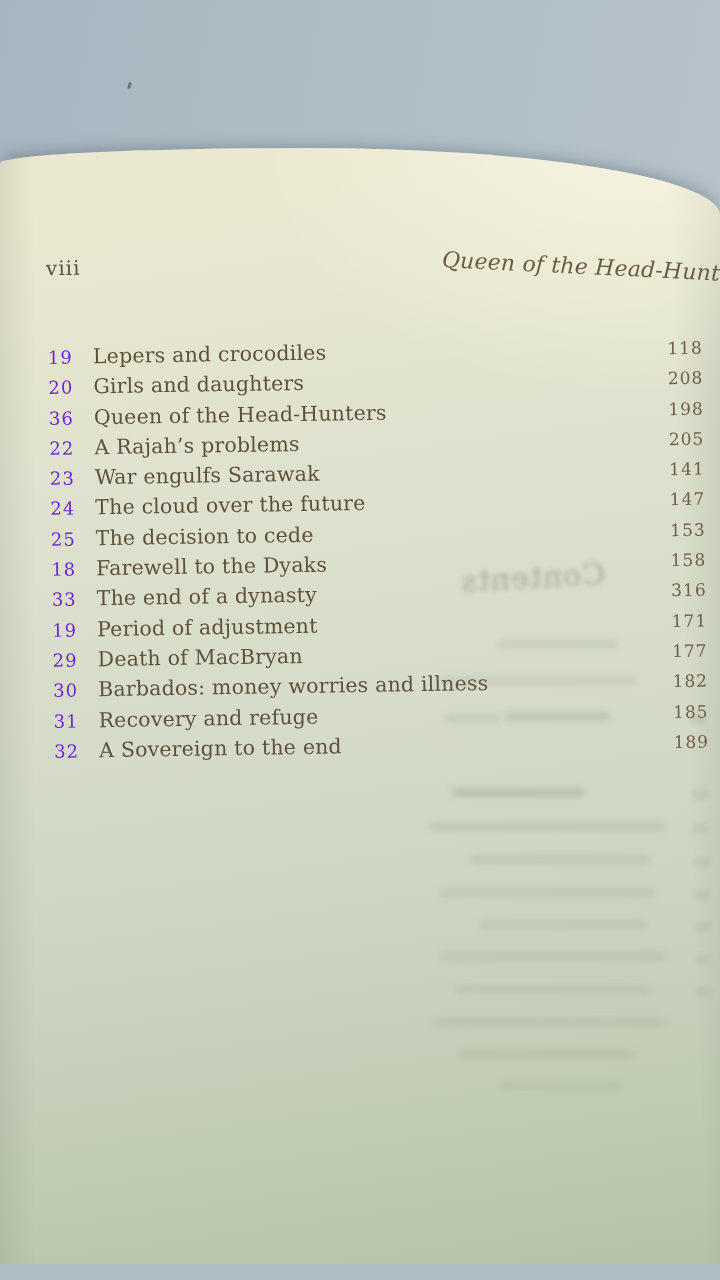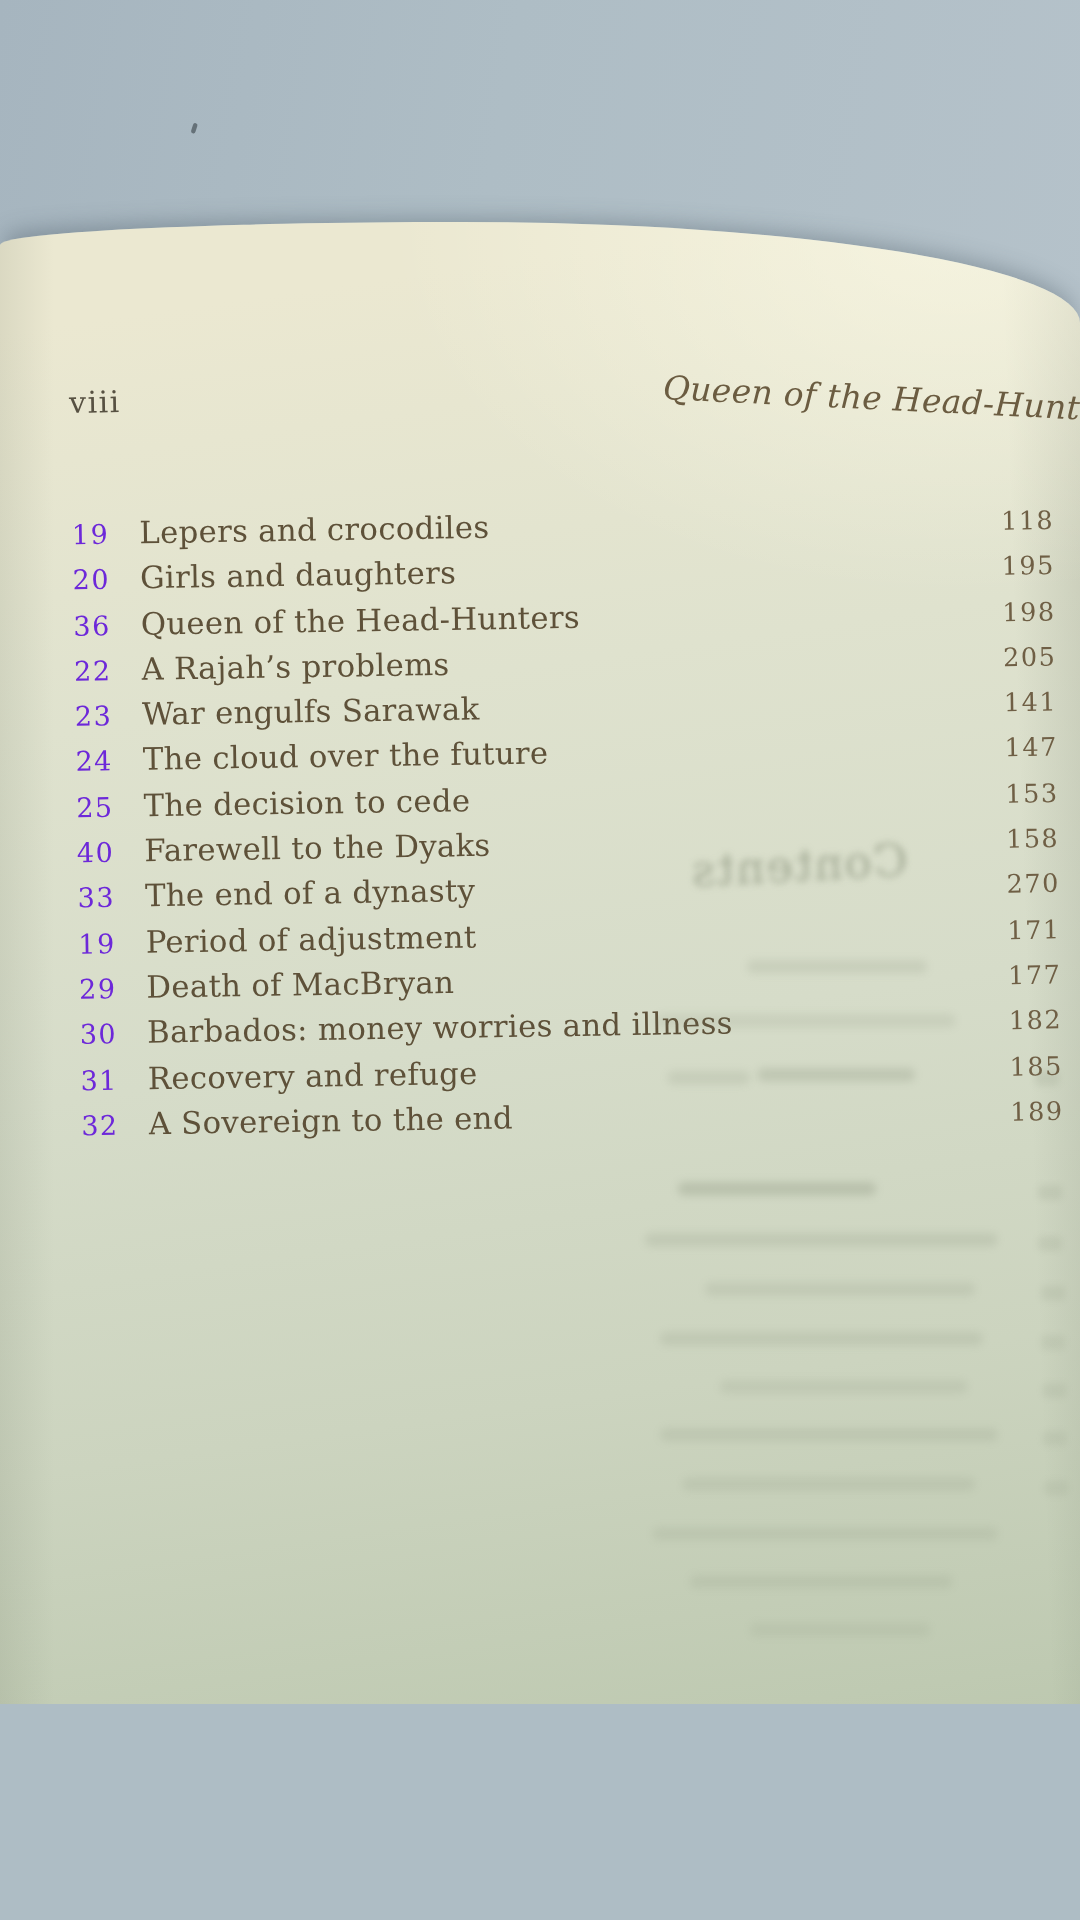--- a/index.html
+++ b/index.html
@@ -1,21 +1,21 @@
 <!DOCTYPE html>
 <html><head>
 <meta charset="utf-8">
 <style>
   html,body{margin:0;padding:0;}
   body{
     width:720px;height:1280px;overflow:hidden;
     font-family:"DejaVu Serif", serif;
     background:#aebdc5;
   }
-  .scene{position:relative;width:720px;height:1136px;overflow:hidden;}
+  .scene{position:relative;width:720px;height:1264px;overflow:hidden;}
 
   
   .backdrop{
     position:absolute;left:0;top:0;width:720px;height:300px;
     background:linear-gradient(100deg,#a6b5bf 0%,#aebdc5 45%,#b5c2ca 100%);
   }
   .speck{
     position:absolute;left:128px;top:82px;width:3px;height:7px;
     background:rgba(45,55,60,.55);border-radius:2px;transform:rotate(18deg);
   }
@@ -103,21 +103,21 @@
     <div class="toc" id="toc">
   <div class="toc-row">
     <span class="ch-num">19</span>
     <span class="ch-title" style="color: rgb(94, 81, 57);">Lepers and crocodiles</span>
     <span class="ch-page">118</span>
   </div>
 
   <div class="toc-row">
     <span class="ch-num">20</span>
     <span class="ch-title" style="color: rgb(94, 81, 57);">Girls and daughters</span>
-    <span class="ch-page">195</span>
+    <span class="ch-page">208</span>
   </div>
 
   <div class="toc-row">
     <span class="ch-num">36</span>
     <span class="ch-title" style="color: rgb(94, 81, 57);">Queen of the Head-Hunters</span>
     <span class="ch-page">198</span>
   </div>
 
   <div class="toc-row">
     <span class="ch-num">22</span>
@@ -137,29 +137,29 @@
     <span class="ch-page">147</span>
   </div>
 
   <div class="toc-row">
     <span class="ch-num">25</span>
     <span class="ch-title" style="color: rgb(94, 81, 57);">The decision to cede</span>
     <span class="ch-page">153</span>
   </div>
 
   <div class="toc-row">
-    <span class="ch-num">40</span>
+    <span class="ch-num">18</span>
     <span class="ch-title" style="color: rgb(94, 81, 57);">Farewell to the Dyaks</span>
     <span class="ch-page">158</span>
   </div>
 
   <div class="toc-row">
     <span class="ch-num">33</span>
     <span class="ch-title" style="color: rgb(94, 81, 57);">The end of a dynasty</span>
-    <span class="ch-page">270</span>
+    <span class="ch-page">316</span>
   </div>
 
   <div class="toc-row">
     <span class="ch-num">19</span>
     <span class="ch-title" style="color: rgb(94, 81, 57);">Period of adjustment</span>
     <span class="ch-page">171</span>
   </div>
 
   <div class="toc-row">
     <span class="ch-num">29</span>

